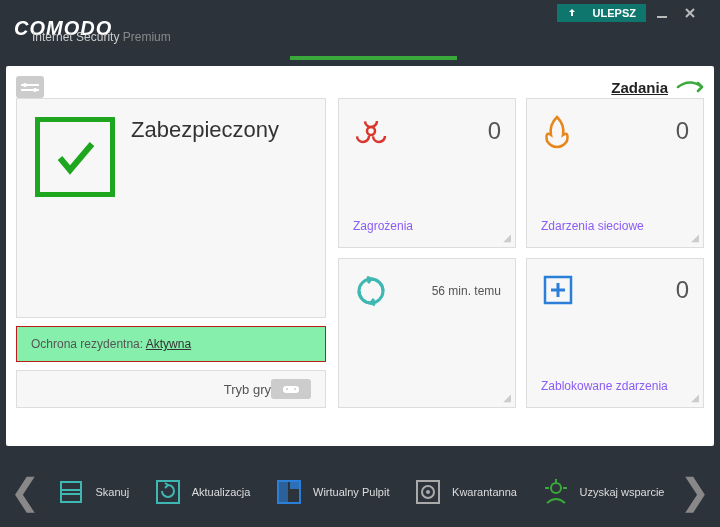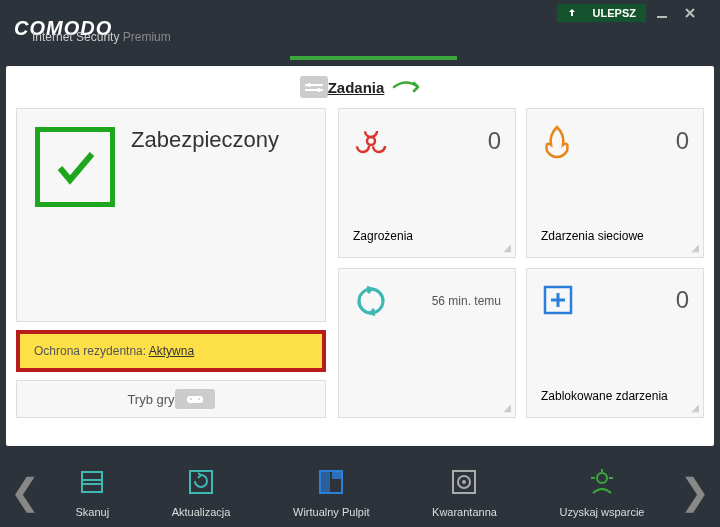--- a/index.html
+++ b/index.html
@@ -1,56 +1,56 @@
 <!DOCTYPE html>
 <html><head>
 <meta charset="utf-8">
 <style>
 *{margin:0;padding:0;box-sizing:border-box;font-family:"Segoe UI",Arial,sans-serif}
 body{width:720px;height:527px;background:#2d333b;overflow:hidden}
 .titlebar{height:56px;background:#2d333b;display:flex;align-items:center;padding:0 18px 0 14px;position:relative}
 .logo{color:#fff;font-size:20px;font-weight:bold;letter-spacing:1px;font-style:italic}
 .logo-sub{position:absolute;top:30px;left:32px;color:#ccc;font-size:12px}
 .logo-sub .prem{color:#888}
-.ulepsz-btn{margin-left:auto;background:#14532d;color:#fff;padding:3px 10px;font-size:11px;font-weight:bold;display:flex;align-items:center;gap:16px;cursor:pointer;margin-top:-30px}
+.ulepsz-btn{margin-left:auto;background:#0f766e;color:#fff;padding:3px 10px;font-size:11px;font-weight:bold;display:flex;align-items:center;gap:16px;cursor:pointer;margin-top:-30px}
 .win-btn{width:24px;height:20px;display:flex;align-items:center;justify-content:center;color:#ccc;cursor:pointer;margin-top:-30px;margin-left:4px}
 .header-row{display:flex;align-items:center;height:30px;margin-top:-26px;padding-left:290px;padding-right:10px}
 .status-banner{background:#3aa83a;color:#fff;padding:6px 30px;font-size:15px;font-weight:600}
 .header-icons{margin-left:auto;display:flex;gap:16px;color:#aaa}
 .header-icons>div{cursor:pointer}
 .content{background:#fff;margin:6px;border-radius:2px;padding:10px;height:380px}
-.top-row{display:flex;justify-content:center;align-items:center;margin-bottom:10px}
+.top-row{display:flex;justify-content:space-between;align-items:center;}
 .prefs-btn{width:28px;height:22px;background:#ccc;border-radius:3px;display:flex;flex-direction:column;justify-content:center;gap:3px;padding:0 5px;cursor:pointer}
 .prefs-btn span{height:2px;background:#fff;position:relative}
 .prefs-btn span::before{content:"";position:absolute;width:4px;height:4px;background:#fff;border-radius:50%;top:-1px}
 .prefs-btn span:nth-child(1)::before{left:2px}
 .prefs-btn span:nth-child(2)::before{right:2px}
 .tasks-link{font-size:15px;font-weight:bold;text-decoration:underline;color:#222;cursor:pointer;display:flex;align-items:center;gap:8px}
 .swap-arrow{color:#3aa83a}
 .grid{display:flex;gap:12px;height:310px}
 .left-col{width:310px;display:flex;flex-direction:column;gap:8px}
 .right-col{flex:1;display:grid;grid-template-columns:1fr 1fr;grid-template-rows:1fr 1fr;gap:10px}
 .main-card{border:1px solid #ddd;background:#f7f7f7;flex:1;padding:18px;display:flex;gap:16px;align-items:flex-start}
 .check-box{width:80px;height:80px;border:5px solid #1fa61f;display:flex;align-items:center;justify-content:center;flex-shrink:0}
 .main-text h2{font-weight:300;font-size:22px;color:#333;margin-bottom:14px}
 .main-text p{font-size:12px;color:#666;line-height:1.5}
-.resident-row{border:4px solid #b91c1c;background:#fde047;padding:10px 14px;font-size:12px;color:#555}
+.resident-row{border:1px solid #b91c1c;background:#86efac;padding:10px 14px;font-size:12px;color:#555}
 .resident-row a{color:#333;text-decoration:underline}
-.game-row{border:1px solid #ddd;background:#f7f7f7;padding:8px 14px;font-size:13px;color:#555;display:flex;align-items:center;justify-content:center}
+.game-row{border:1px solid #ddd;background:#f7f7f7;padding:8px 14px;font-size:13px;color:#555;display:flex;align-items:center;justify-content:flex-end}
 .toggle{width:40px;height:20px;background:#ccc;border-radius:3px;display:flex;align-items:center;justify-content:center;color:#fff;cursor:pointer}
 .tile{border:1px solid #ddd;background:#f7f7f7;padding:14px;display:flex;flex-direction:column;justify-content:space-between;position:relative;cursor:pointer}
 .tile-top{display:flex;align-items:center;justify-content:space-between}
 .tile-count{font-size:24px;color:#555;font-weight:300}
-.tile-label{font-size:12px;color:#000000}
+.tile-label{font-size:12px;color:#8b5cf6}
 .tile-corner{position:absolute;bottom:4px;right:4px;color:#ccc;font-size:10px}
 .update-text{font-size:12px;color:#555}
 .footer{height:80px;display:flex;align-items:center;padding:0 6px}
 .nav-arrow{color:#888;font-size:36px;cursor:pointer;padding:0 4px;font-weight:300}
 .actions{flex:1;display:flex;justify-content:space-around}
-.action{display:flex;flex-direction:column;align-items:center;gap:8px;color:#ddd;font-size:11px;cursor:pointer}
+.action{display:flex;align-items:center;gap:8px;color:#ddd;font-size:11px;cursor:pointer}
 .action-icon{width:32px;height:32px;display:flex;align-items:center;justify-content:center}
 svg{display:block}
 </style>
 </head>
 <body>
 
 <div class="titlebar">
   <div class="logo">COMODO</div>
   <div class="logo-sub">
     <span>Internet Security</span>

